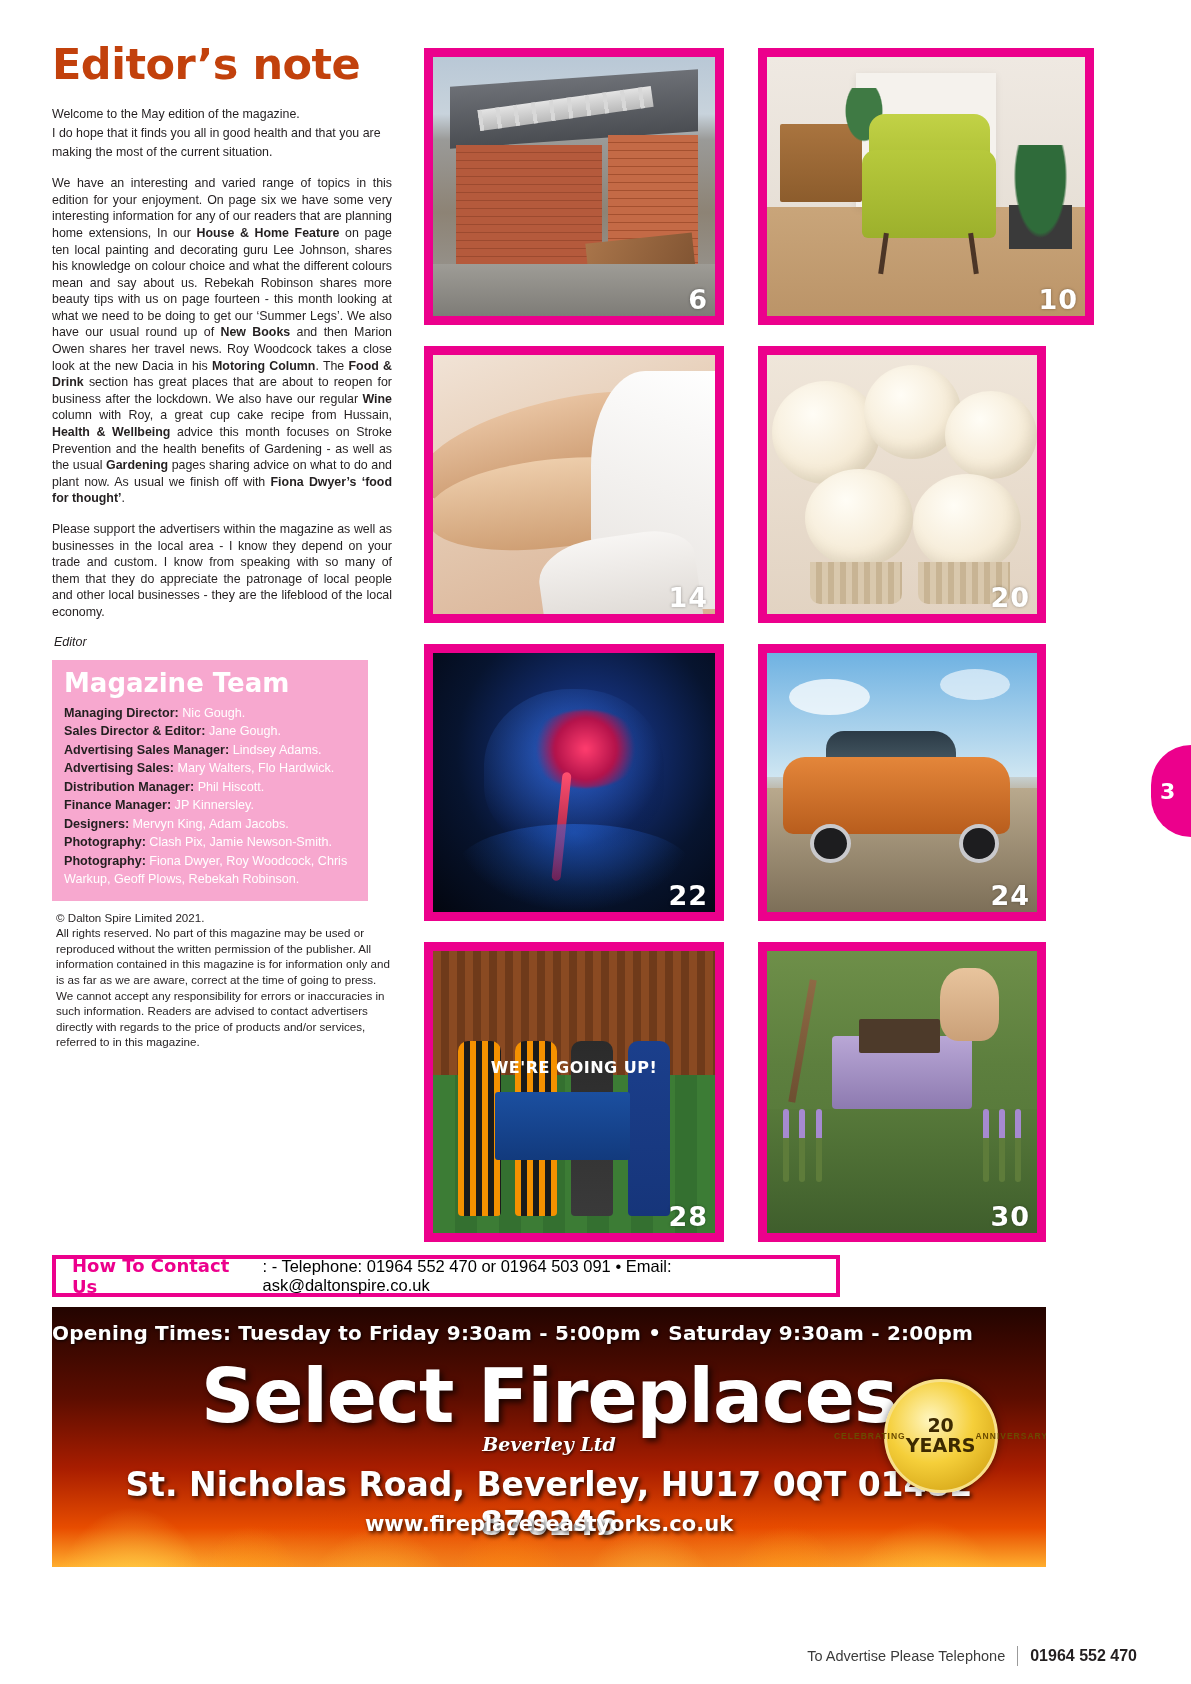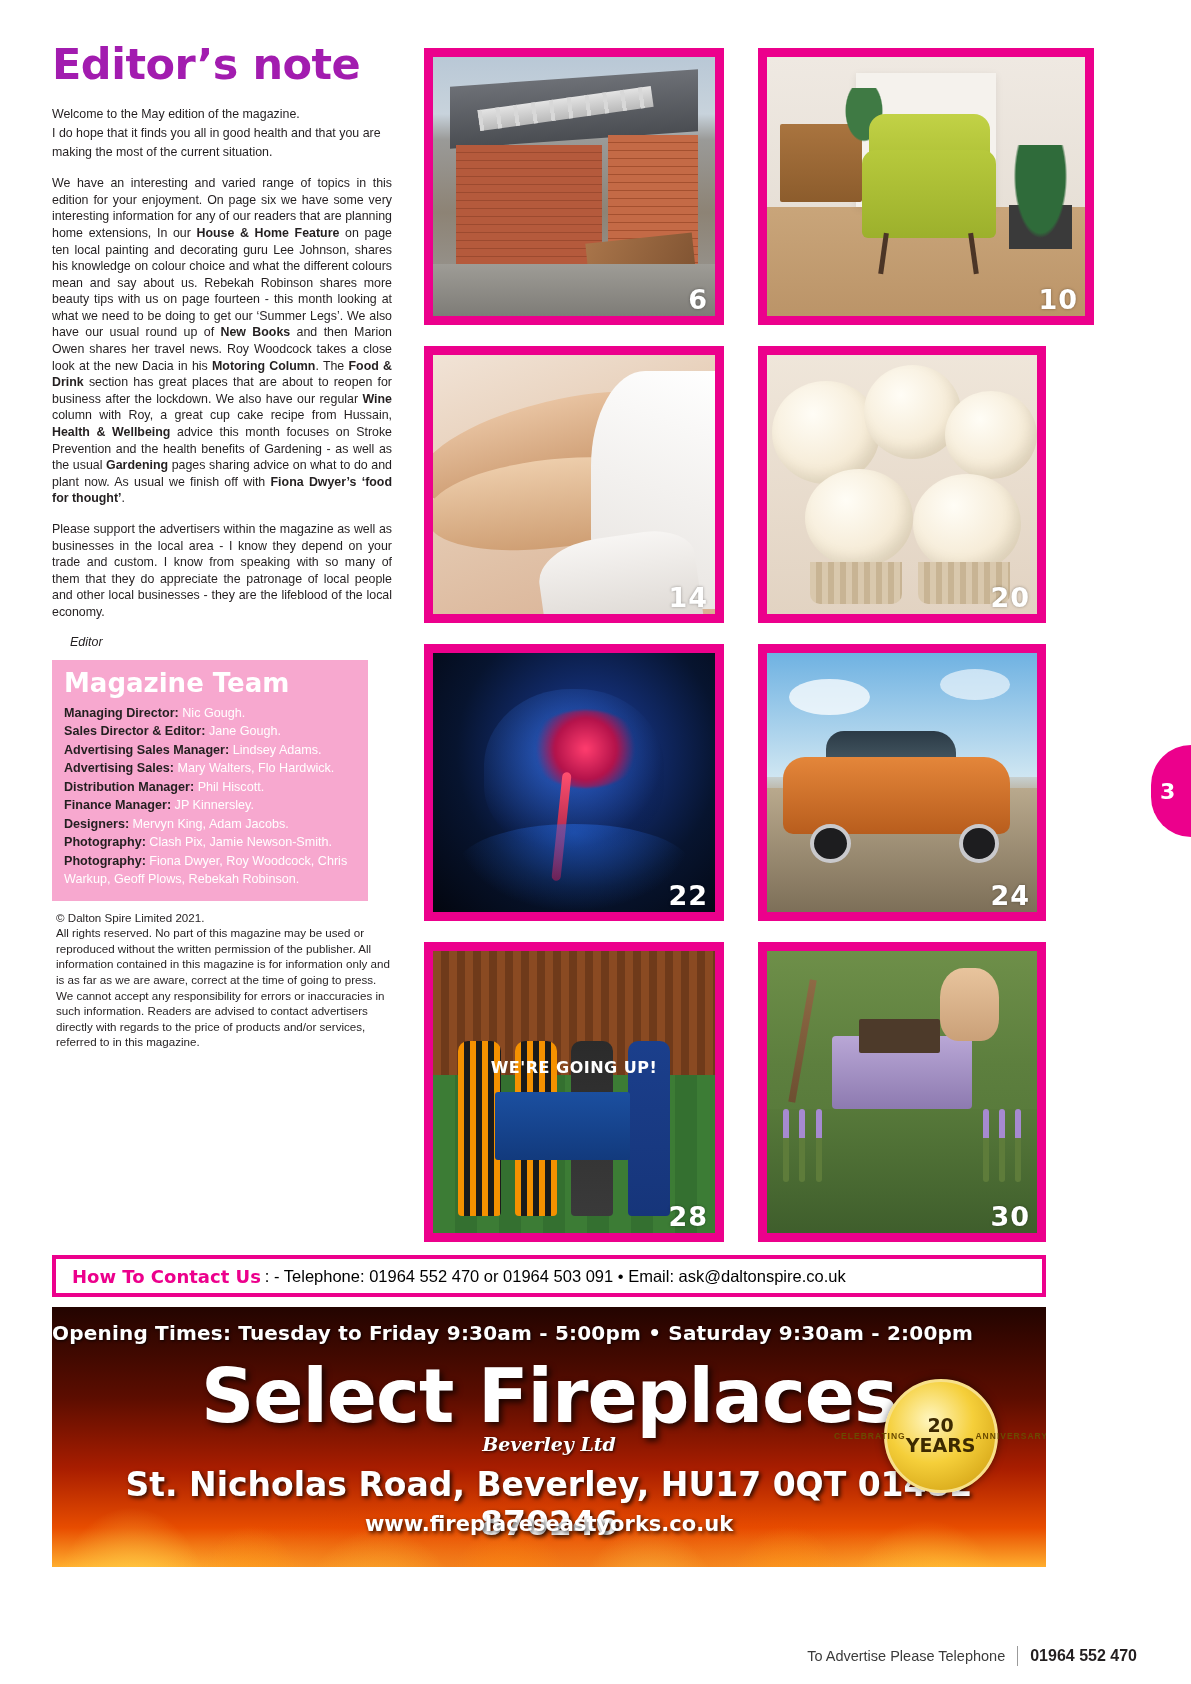--- a/index.html
+++ b/index.html
@@ -15,21 +15,21 @@
 
   
   .left-col{
     position:absolute;left:52px;top:42px;width:340px;
   }
   .editors-note-title{
     font-family:"DejaVu Sans", sans-serif;
     font-weight:bold;
     font-size:43px;
     letter-spacing:-0.5px;
-    color:#a21caf;
+    color:#c2410c;
     margin:0 0 18px 0;
     line-height:1.05;
   }
   .intro-par{
     font-size:12.4px;
     line-height:19px;
     text-align:left;
     margin:0 0 13px 0;
   }
   .body-par{
@@ -43,21 +43,21 @@
     font-family:"DejaVu Serif", serif;
     font-style:italic;
     font-size:37px;
     color:#3fb6d6;
     margin:14px 0 2px 0;
     line-height:1;
   }
   .editor-label{
     font-size:12.5px;
     font-style:italic;
-    margin:0 0 11px 18px;
+    margin:0 0 11px 2px;
   }
 
   
   .team-box{
     background:#f7a8cf;
     padding:8px 12px 12px 12px;
     width:316px;
     box-sizing:border-box;
   }
   .team-title{
@@ -119,21 +119,21 @@
     font-family:"DejaVu Sans", sans-serif;
     font-weight:bold;
     font-size:22px;
     display:flex;align-items:center;justify-content:flex-start;
     padding-left:9px;
     box-sizing:border-box;
   }
 
   
   .contact-bar{
-    position:absolute;left:52px;top:1255px;width:994px;height:42px;
+    position:absolute;left:52px;top:1255px;width:788px;height:42px;
     border:4px solid #ec008c;
     box-sizing:border-box;
     display:flex;align-items:center;
     padding-left:16px;
   }
   .contact-bar .label{
     font-family:"DejaVu Sans", sans-serif;
     font-weight:bold;font-size:18px;color:#ec008c;
   }
   .contact-bar .rest{

